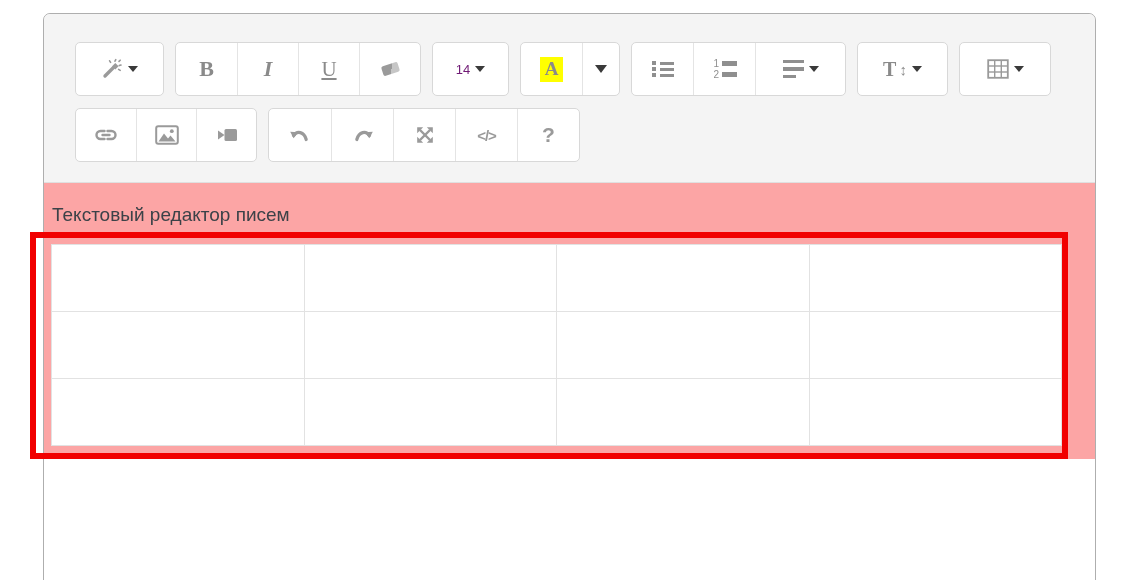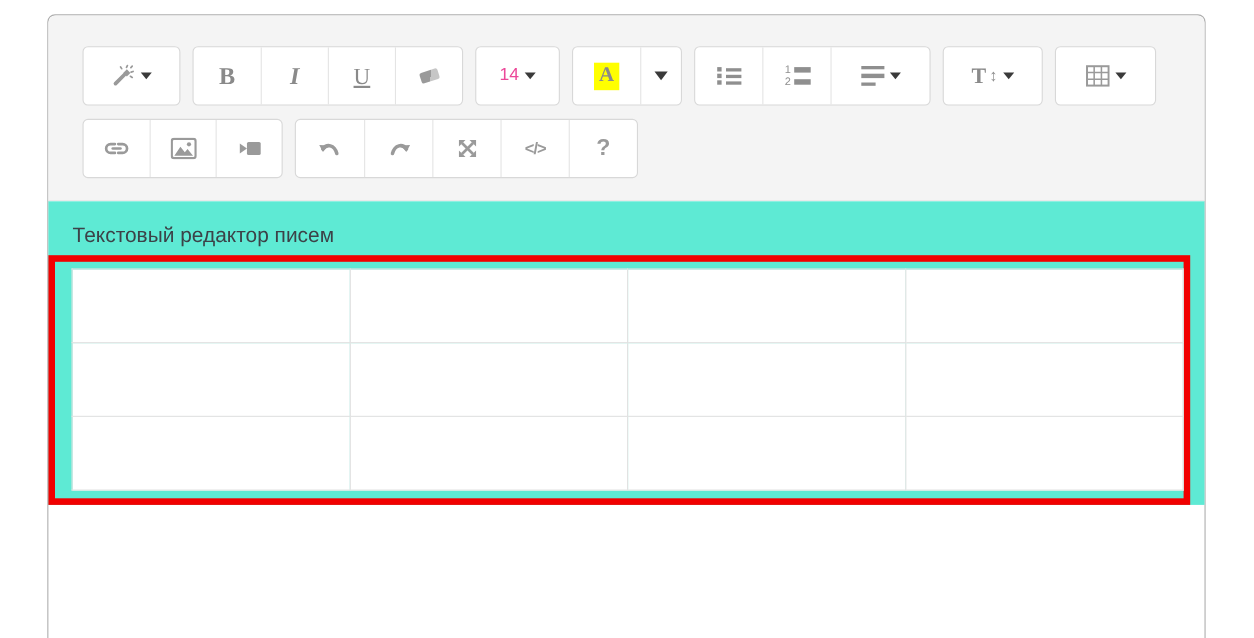--- a/index.html
+++ b/index.html
@@ -23,21 +23,21 @@
          justify-content: center; gap: 5px; cursor: pointer; }
   .btn + .btn { border-left: 1px solid #e4e4e4; }
   .w-wand { width: 87px; } .w-size { width: 75px; } .w-acaret { width: 37px; }
   .w-align { width: 90px; } .w-lh { width: 89px; } .w-table { width: 90px; }
   .w60 { width: 60px; } .w62 { width: 62px; }
 
   .serif-glyph { font-family: "Liberation Serif", "DejaVu Serif", serif; color: #8a8a8a; }
   .g-bold { font-weight: bold; font-size: 22px; }
   .g-italic { font-style: italic; font-weight: bold; font-size: 22px; }
   .g-under { font-size: 21px; text-decoration: underline; }
-  .g-size { font-size: 16px; color: #ec4899; }
+  .g-size { font-size: 13px; color: #701a75; }
   .g-hl { font-weight: bold; font-size: 19px; background: #ffff00; padding: 1px 5px 2px; }
   .g-t { font-weight: bold; font-size: 20px; }
   .g-updown { font-size: 15px; color: #8f8f8f; margin-left: -2px; }
   .g-code { font-size: 15px; font-weight: bold; color: #9a9a9a; letter-spacing: -1px; }
   .g-help { font-size: 21px; font-weight: bold; color: #9a9a9a; }
 
   .caret { width: 0; height: 0; border-left: 5px solid transparent;
            border-right: 5px solid transparent; border-top: 6px solid #3a3a3a; }
   .caret-big { border-left-width: 6px; border-right-width: 6px; border-top-width: 8px; }
 
@@ -51,21 +51,21 @@
   .ul-icon .dot { width: 4px; height: 4px; background: #8f8f8f; }
   .ul-icon .bar { width: 14px; height: 3px; background: #8f8f8f; }
   .ol-icon .row { flex-direction: row; align-items: center; gap: 3px; margin: 1px 0; }
   .ol-icon .num { font-size: 10px; color: #8f8f8f; line-height: 1; width: 7px; text-align: right; }
   .ol-icon .bar { width: 15px; height: 5px; background: #8f8f8f; }
   .align-icon { gap: 4px; }
   .align-icon .b1, .align-icon .b2 { width: 21px; height: 3.5px; background: #8f8f8f; }
   .align-icon .b3 { width: 13px; height: 3.5px; background: #8f8f8f; }
 
   
-  .content { padding: 21px 30px 0 22px; background: #5eead4; }
+  .content { padding: 21px 30px 0 8px; background: #fca5a5; }
   .doc-heading { font-size: 19px; color: #3c4248; font-weight: 400; }
   .doc-paragraph { margin-top: 34px; font-size: 19px; color: #3c4248;
                    line-height: 35px; max-width: 860px; }
   .annotation-box { margin: 6px 0 0 -22px; width: 1038px;
                     border: 6px solid #f10000; padding: 6px 0 7px 15px; }
   .doc-table { border-collapse: collapse; width: 1011px; }
   .doc-table td { border: 1px solid #e2e2e2; height: 67px; background: #fff; }
 </style>
 </head>
 <body>

